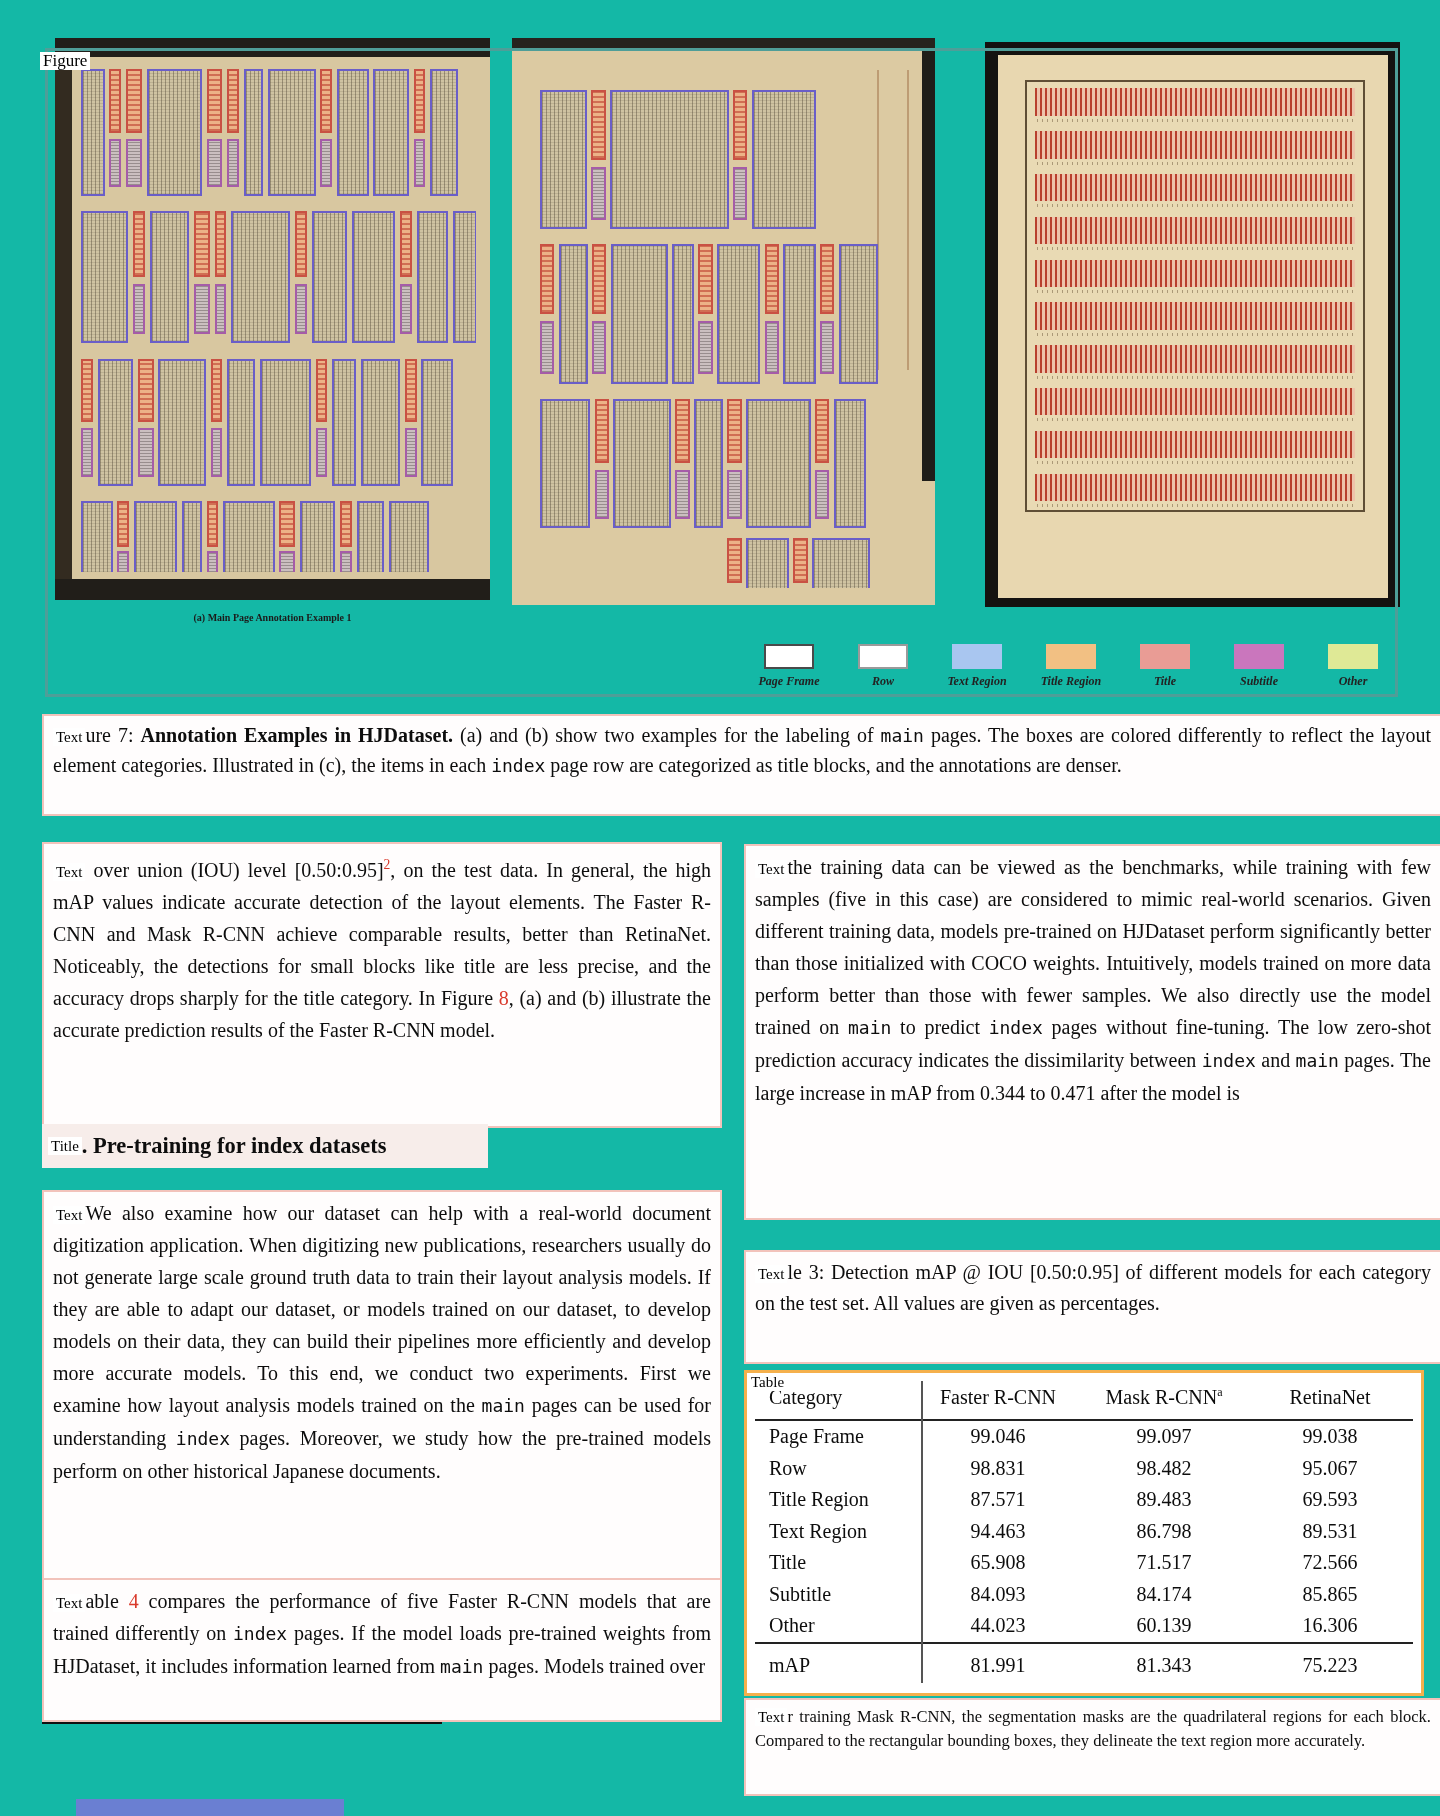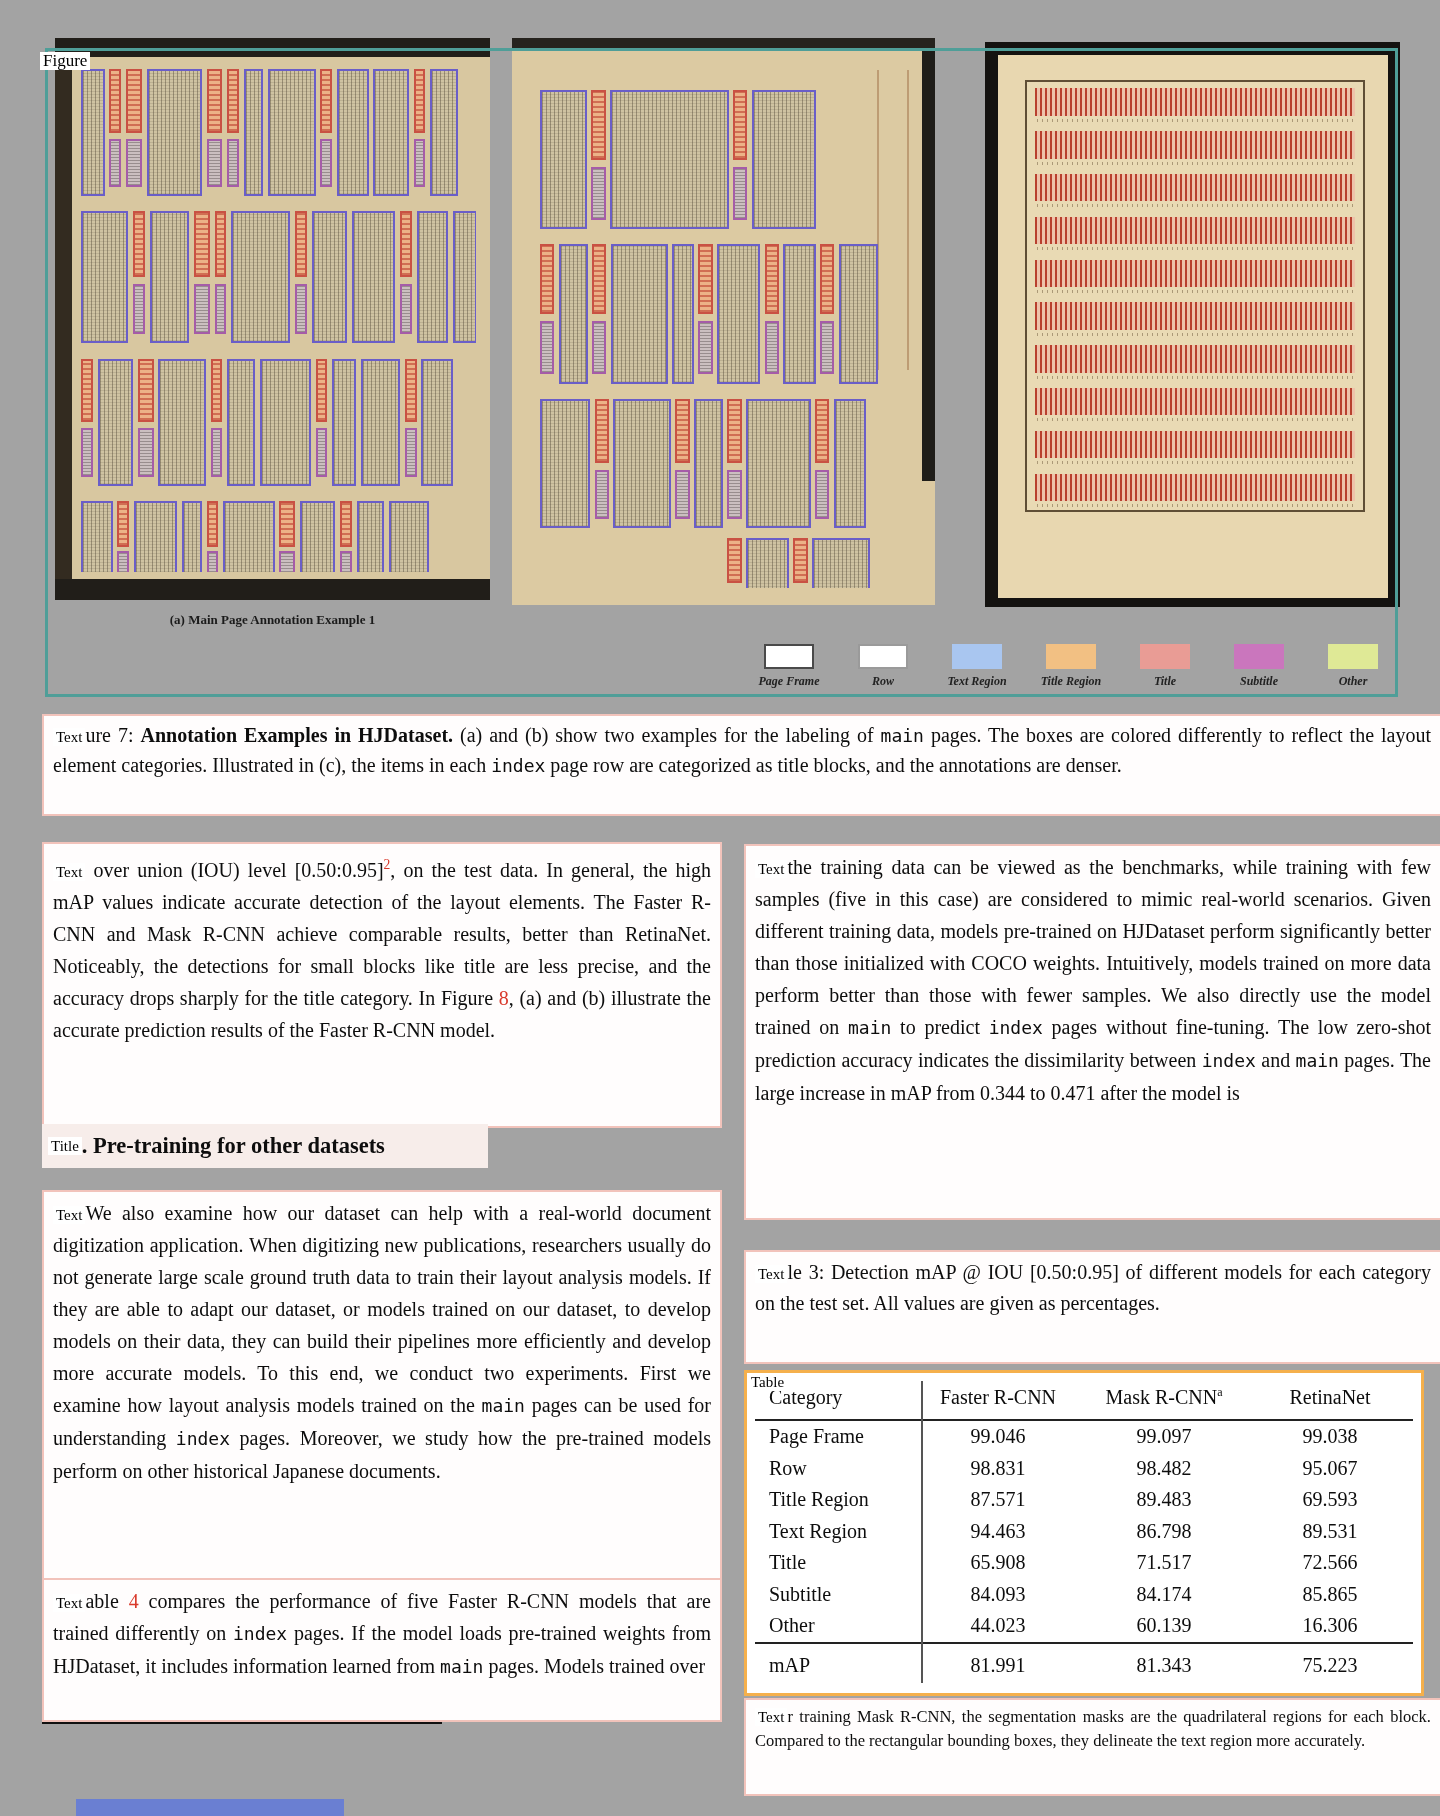--- a/index.html
+++ b/index.html
@@ -1,16 +1,16 @@
 <!DOCTYPE html>
 <html><head>
 <meta charset="utf-8">
 <style>
   html,body{margin:0;padding:0;background:#ffffff;}
-  .page{position:relative;width:1440px;height:1816px;overflow:hidden;background:#a3a3a3;
+  .page{position:relative;width:1440px;height:1816px;overflow:hidden;background:#14b8a6;
         font-family:"Liberation Serif",serif;color:#0d0d0d;}
   .abs{position:absolute;}
 
   
   .fig-border{position:absolute;left:45px;top:48px;width:1347px;height:643px;
               border:3px solid #4f9e98;z-index:6;pointer-events:none;}
   .tregion{position:absolute;border:2px solid #f2c3bb;background:#fffdfd;
            padding:5px 9px;font-size:20px;line-height:32px;text-align:justify;z-index:2;}
   .table-region{position:absolute;border:3px solid #f5b04c;background:#fff;z-index:2;}
 
@@ -37,21 +37,21 @@
            border:2px solid #5f4e35;background:#e9dab4;overflow:hidden;}
   .red-band{position:absolute;left:2.5%;width:95%;
     background-image:repeating-linear-gradient(90deg,#b8402e 0 2px,#eec3ab 2px 5px),
                      repeating-linear-gradient(0deg,rgba(140,30,20,.25) 0 2px,transparent 2px 6px);}
   .dot-row{position:absolute;left:3%;width:94%;height:3px;
     background-image:repeating-linear-gradient(90deg,rgba(120,100,70,.55) 0 1px,transparent 1px 5px);}
   .b-line{position:absolute;width:2px;background:rgba(150,100,60,.45);}
 
   
   .subcap{position:absolute;top:612px;height:26px;text-align:center;
-          font-weight:700;font-size:13px;color:#1b1b1b;z-index:2;}
+          font-weight:700;font-size:10px;color:#1b1b1b;z-index:2;}
   .legend{position:absolute;left:742px;top:644px;display:flex;z-index:7;}
   .legend-item{width:94px;text-align:center;}
   .swatch{width:50px;height:25px;margin:0 auto;box-sizing:border-box;}
   .legend-label{margin-top:5px;font-size:12px;font-weight:700;font-style:italic;color:#222;}
 
   
   .seg-b{font-weight:700;margin-top:12px;}
   .seg-mono{font-family:"DejaVu Sans Mono",monospace;font-size:.90em;}
   .seg-red{color:#d9392b;}
   .seg-green{color:#8ecf5a;}
@@ -284,21 +284,21 @@
     <span class="anno-label">Text</span><span><span class="seg">ure 7: </span><span class="seg seg-b">Annotation Examples in HJDataset.</span><span class="seg"> (a) and (b) show two examples for the labeling of </span><span class="seg seg-mono">main</span><span class="seg"> pages. The boxes are colored differently to reflect the layout element categories. Illustrated in (c), the items in each </span><span class="seg seg-mono">index</span><span class="seg"> page row are categorized as title blocks, and the annotations are denser.</span></span>
   </div>
 
   
   <div class="tregion" style="left:42px;top:842px;width:658px;height:272px;">
     <span class="anno-label">Text</span><span><span class="seg"> over union (IOU) level [0.50:0.95]</span><span class="seg seg-supred">2</span><span class="seg">, on the test data. In general, the high mAP values indicate accurate detection of the layout elements. The Faster R-CNN and Mask R-CNN achieve comparable results, better than RetinaNet. Noticeably, the detections for small blocks like title are less precise, and the accuracy drops sharply for the title category. In Figure </span><span class="seg seg-red">8</span><span class="seg">, (a) and (b) illustrate the accurate prediction results of the Faster R-CNN model.</span></span>
   </div>
 
   <div class="title-region">
     <span class="anno-label">Title</span>
-      <span><span class="seg seg-b">. Pre-training for other datasets</span></span>
+      <span><span class="seg seg-b">. Pre-training for index datasets</span></span>
   </div>
 
   <div class="tregion" style="left:42px;top:1190px;width:658px;height:390px;">
     <span class="anno-label">Text</span><span><span class="seg">We also examine how our dataset can help with a real-world document digitization application. When digitizing new publications, researchers usually do not generate large scale ground truth data to train their layout analysis models. If they are able to adapt our dataset, or models trained on our dataset, to develop models on their data, they can build their pipelines more efficiently and develop more accurate models. To this end, we conduct two experiments. First we examine how layout analysis models trained on the </span><span class="seg seg-mono">main</span><span class="seg"> pages can be used for understanding </span><span class="seg seg-mono">index</span><span class="seg"> pages. Moreover, we study how the pre-trained models perform on other historical Japanese documents.</span></span>
   </div>
 
   <div class="tregion" style="left:42px;top:1578px;width:658px;height:130px;">
     <span class="anno-label">Text</span><span><span class="seg">able </span><span class="seg seg-red">4</span><span class="seg"> compares the performance of five Faster R-CNN models that are trained differently on </span><span class="seg seg-mono">index</span><span class="seg"> pages. If the model loads pre-trained weights from HJDataset, it includes information learned from </span><span class="seg seg-mono">main</span><span class="seg"> pages. Models trained over</span></span>
   </div>
 

